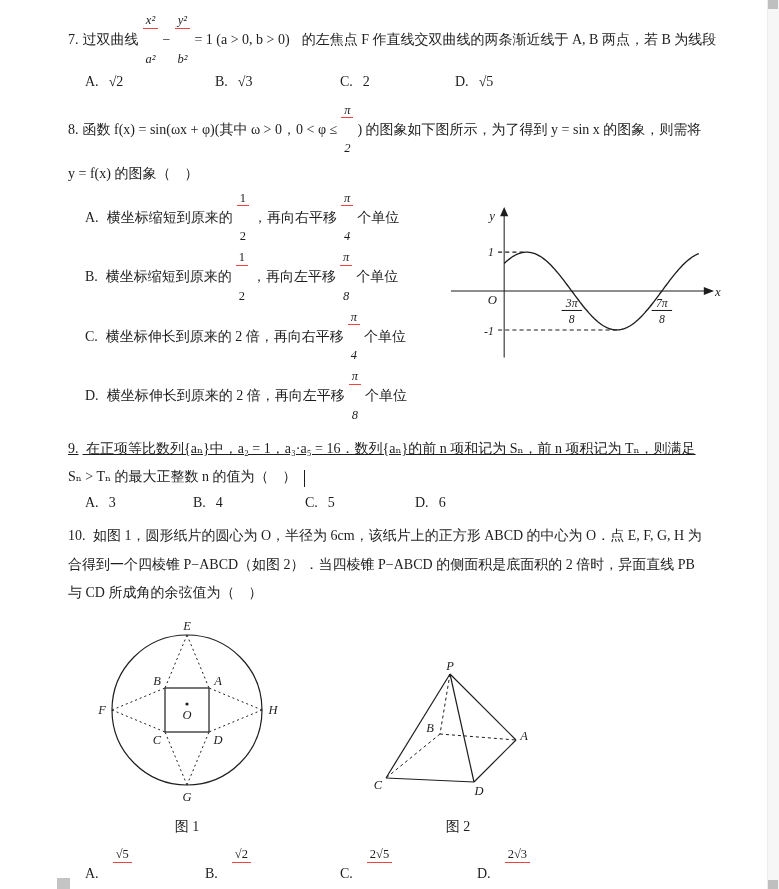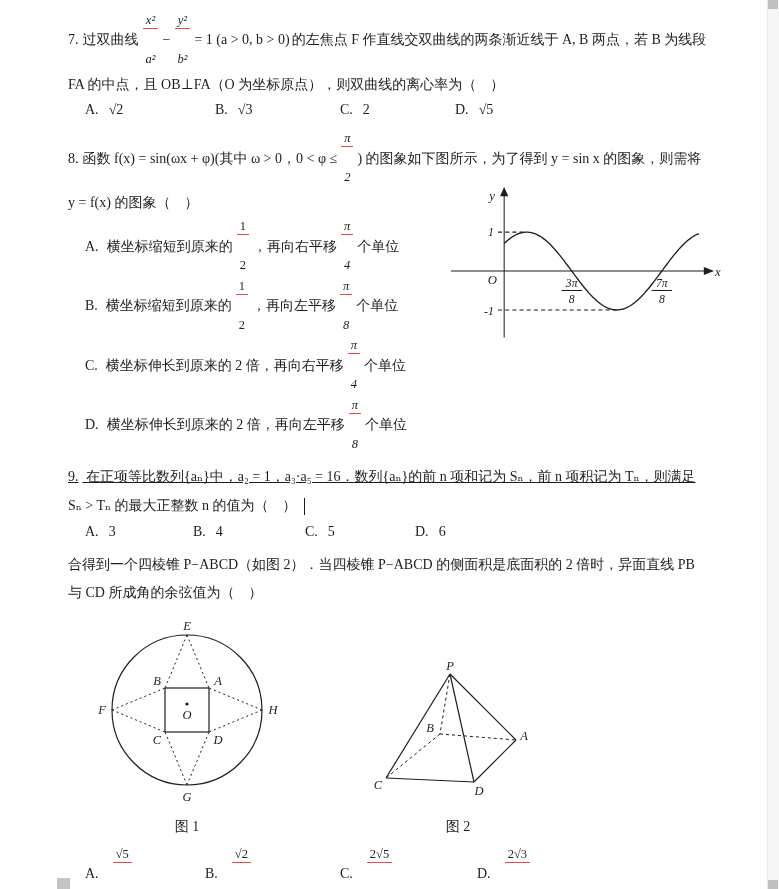--- a/index.html
+++ b/index.html
@@ -26,21 +26,21 @@
   .q7opts .opt:nth-child(1){ width:130px; }
   .q7opts .opt:nth-child(2){ width:125px; }
   .q7opts .opt:nth-child(3){ width:115px; }
   .q9opts .opt:nth-child(1){ width:108px; }
   .q9opts .opt:nth-child(2){ width:112px; }
   .q9opts .opt:nth-child(3){ width:110px; }
   .q10opts { margin-top:12px; }
   .q10opts .opt:nth-child(1){ width:120px; }
   .q10opts .opt:nth-child(2){ width:135px; }
   .q10opts .opt:nth-child(3){ width:137px; }
-  .q8-row { display:flex; align-items:flex-start; }
+  .q8-row { display:flex; align-items:center; }
   .q8-left { flex:0 0 372px; }
   .opt-line { display:flex; align-items:center; white-space:nowrap; padding-left:17px; margin-bottom:7px; }
   .opt-line .olabel { margin-right:8px; }
   .graph-wrap { margin-top:-8px; margin-left:2px; }
   .caret { display:inline-block; width:1px; height:17px; background:#1d1d1d; vertical-align:middle; margin-left:7px; }
   .figs-row { display:flex; align-items:flex-end; margin-top:14px; padding-left:12px; }
   .figblock { display:flex; flex-direction:column; align-items:center; }
   .fig2block { margin-left:64px; }
   .figcaption { margin-top:8px; font-size:14px; }
   svg text { font-family:"Liberation Serif","DejaVu Serif",serif; }
@@ -63,25 +63,22 @@
     <span>过双曲线</span>
     <span class="frac it">
         <span class="num">x²</span>
         <span class="den">a²</span>
       </span>
     <span>−</span>
     <span class="frac it">
         <span class="num">y²</span>
         <span class="den">b²</span>
       </span>
-    <span style="margin-right:2px;">= 1 (a &gt; 0, b &gt; 0)</span>
+    <span style="margin-right:12px;">= 1 (a &gt; 0, b &gt; 0)</span>
     <span>的左焦点 F 作直线交双曲线的两条渐近线于 A, B 两点，若 B 为线段</span>
-  </div>
-  <div class="qline">
-    <span>FA 的中点，且 OB⊥FA（O 为坐标原点），则双曲线的离心率为（　）</span>
   </div>
   <div class="opt4 q7opts">
     <div class="opt">
       <span class="olabel">A.</span>
       <span>√2</span>
     </div>
     <div class="opt">
       <span class="olabel">B.</span>
       <span>√3</span>
     </div>
@@ -207,20 +204,24 @@
     <div class="opt">
       <span class="olabel">C.</span>
       <span>5</span>
     </div>
     <div class="opt">
       <span class="olabel">D.</span>
       <span>6</span>
     </div>
   </div>
 
+  <div class="qline">
+    <span class="qnum">10.</span>
+    <span>如图 1，圆形纸片的圆心为 O，半径为 6cm，该纸片上的正方形 ABCD 的中心为 O．点 E, F, G, H 为</span>
+  </div>
   <div class="qline"><span>合得到一个四棱锥 P−ABCD（如图 2）．当四棱锥 P−ABCD 的侧面积是底面积的 2 倍时，异面直线 PB</span></div>
   <div class="qline"><span>与 CD 所成角的余弦值为（　）</span></div>
 
   <div class="figs-row">
 
     <div class="figblock">
       <svg width="214" height="192" viewBox="0 0 212 192">
         <circle cx="106" cy="92" r="75" fill="none" stroke="#1d1d1d" stroke-width="1.2"></circle>
         <rect x="84" y="70" width="44" height="44" fill="none" stroke="#1d1d1d" stroke-width="1.2"></rect>
         <g stroke="#1d1d1d" stroke-width="1" stroke-dasharray="2 3">

